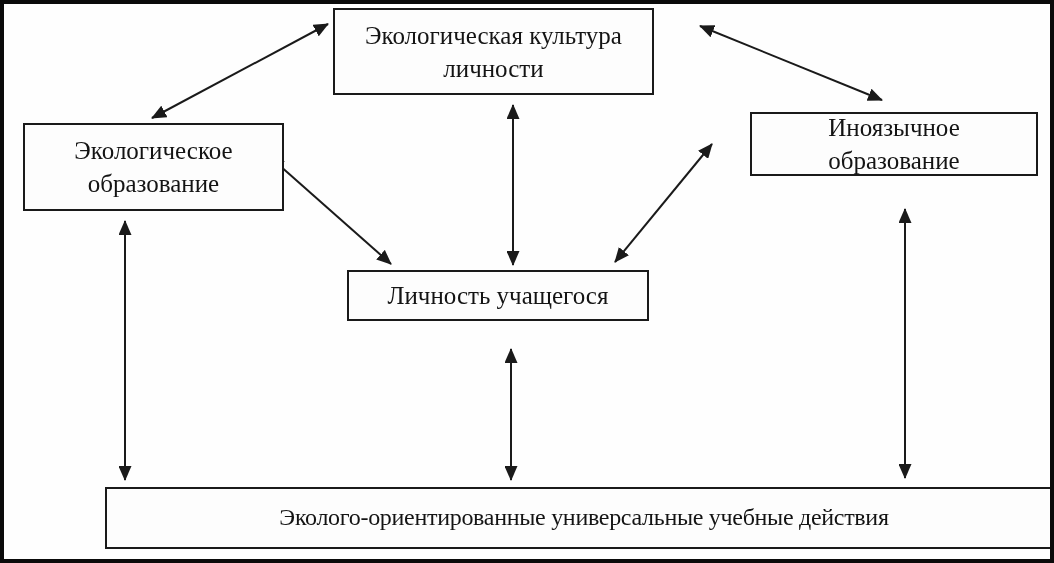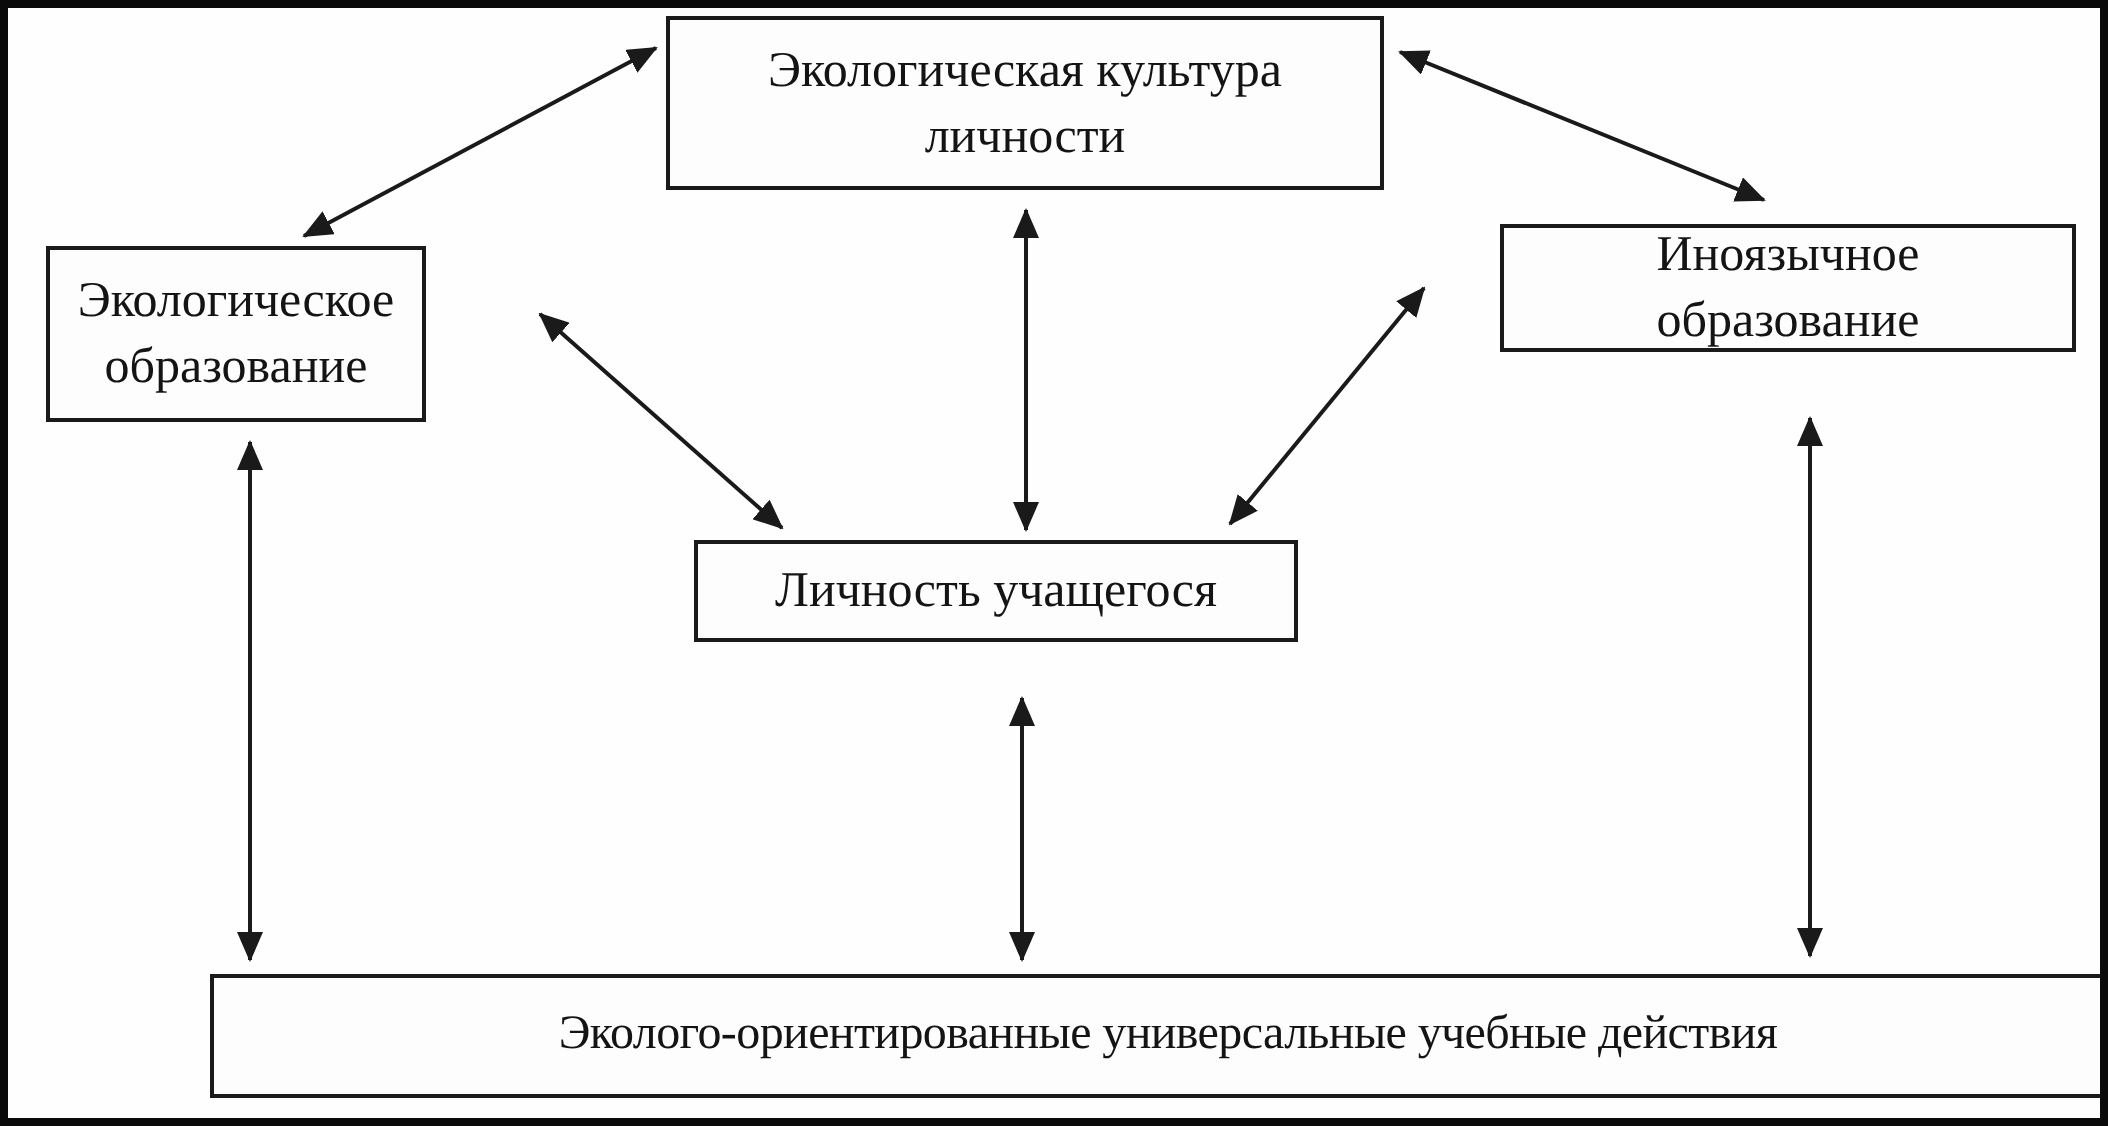--- a/index.html
+++ b/index.html
@@ -36,22 +36,22 @@
     display: flex;
     align-items: center;
     justify-content: center;
     text-align: center;
     font-size: 25px;
     line-height: 1.32;
     white-space: pre-line;
     z-index: 2;
     padding: 2px 8px;
   }
-  .node-culture   { left: 333px; top: 8px;   width: 359px; height: 87px; }
-  .node-eco-edu   { left: 23px;  top: 123px; width: 190px; height: 88px; }
+  .node-culture   { left: 333px; top: 8px;   width: 321px; height: 87px; }
+  .node-eco-edu   { left: 23px;  top: 123px; width: 261px; height: 88px; }
   .node-foreign   { left: 750px; top: 112px; width: 288px; height: 64px; }
   .node-person    { left: 347px; top: 270px; width: 302px; height: 51px; }
   .node-actions   { left: 105px; top: 487px; width: 958px; height: 62px; font-size: 24px; letter-spacing: -0.3px; }
 </style>
 </head>
 <body>
 
 <div class="canvas">
 
   <svg class="arrow-layer" viewBox="0 0 1054 563">

